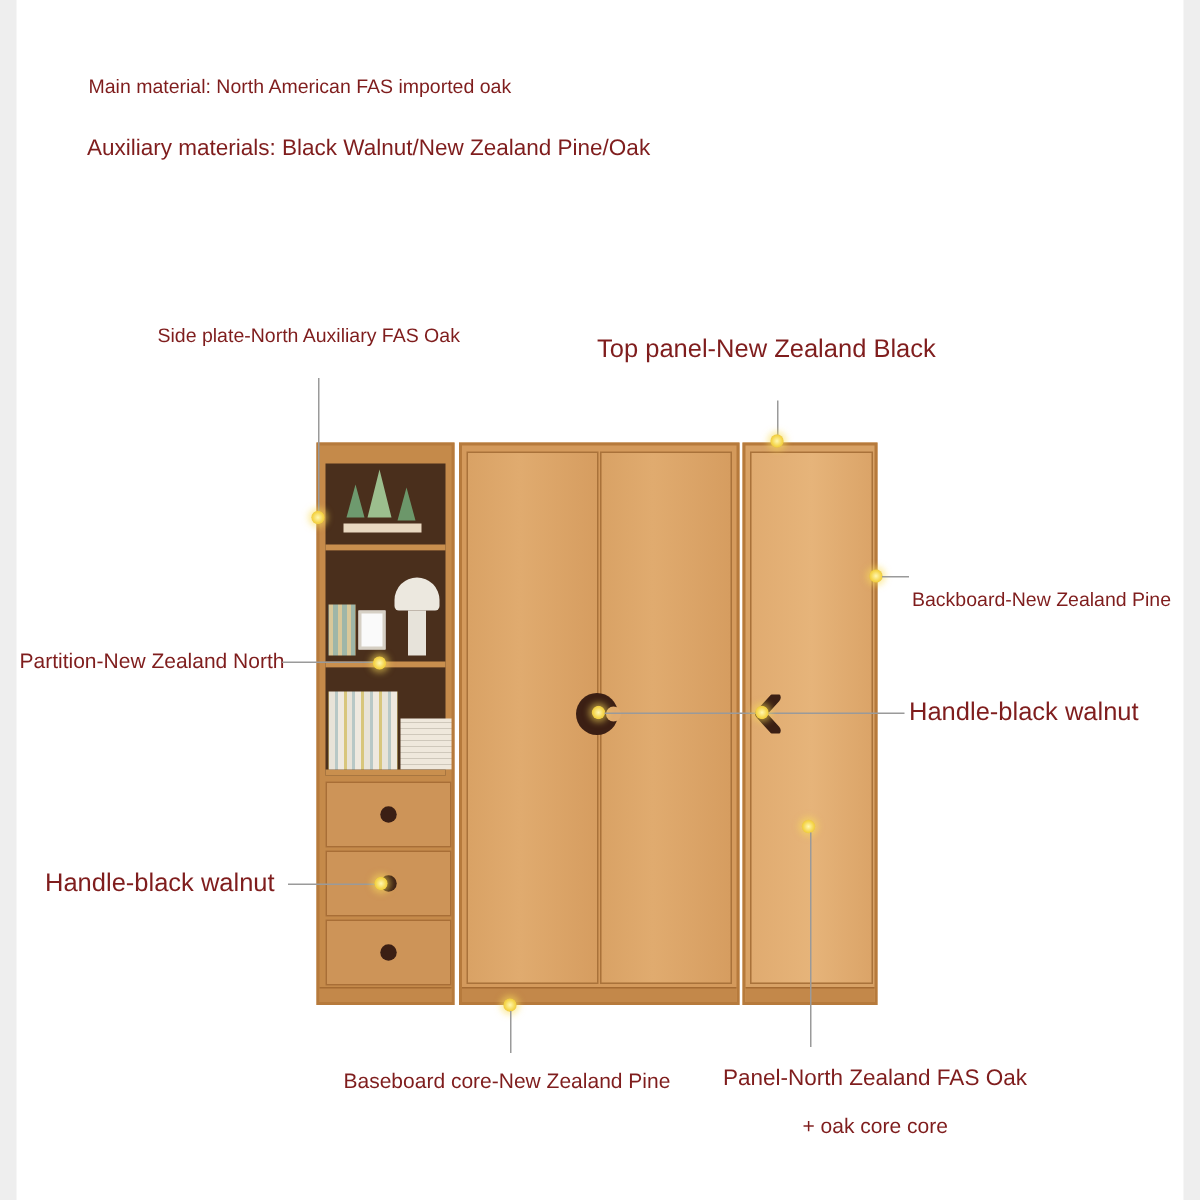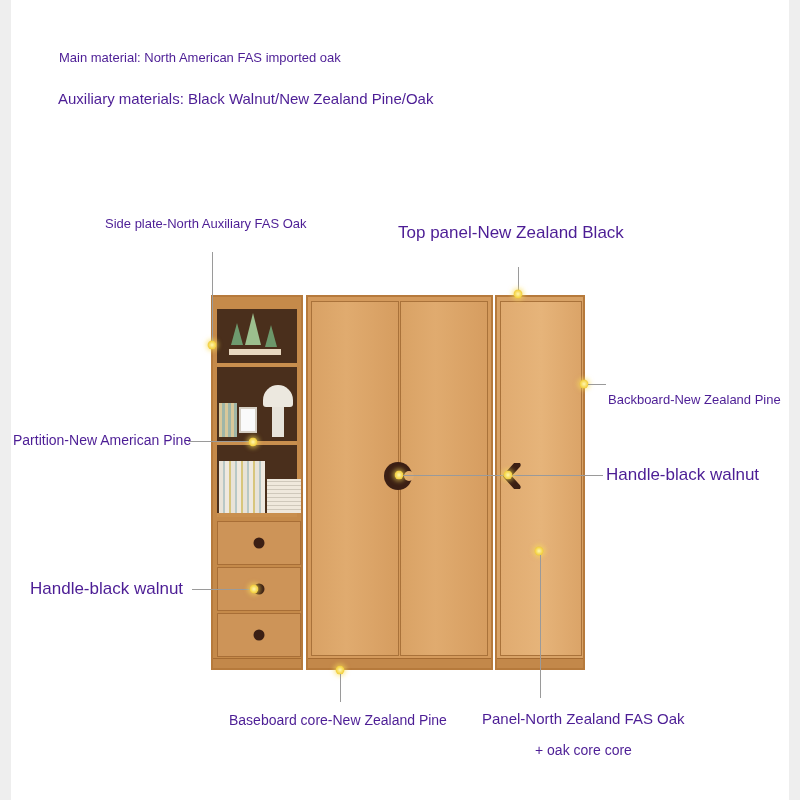--- a/index.html
+++ b/index.html
@@ -1,21 +1,21 @@
 <!DOCTYPE html>
 <html><head>
 <meta charset="utf-8">
 <style>
   * { box-sizing: border-box; margin: 0; padding: 0; }
   html, body { width: 800px; height: 800px; overflow: hidden; background: #ffffff; }
   body { position: relative; font-family: "Liberation Sans", sans-serif; color: #6b6b6b; }
   .side-strip { position: absolute; top: 0; width: 11px; height: 800px; background: #eeeeee; }
   .side-strip.left { left: 0; }
   .side-strip.right { right: 0; }
-  .txt { position: absolute; white-space: nowrap; color: #4c1d95; text-align: right; }
+  .txt { position: absolute; white-space: nowrap; color: #7f1d1d; text-align: right; }
   .line { position: absolute; background: #9a9a9a; }
   .dot { position: absolute; width: 9px; height: 9px; border-radius: 50%;
          background: radial-gradient(circle, #fff7b0 0%, #f5d54a 55%, #e0b830 100%);
          box-shadow: 0 0 4px 2px rgba(250,220,90,0.55); transform: translate(-50%,-50%); }
 
   
   .wardrobe { position: absolute; left: 211px; top: 295px; width: 374px; height: 375px; }
   .unit { position: absolute; top: 0; height: 375px; background: #c98f4e; border: 2px solid #b67a3c; }
   .unit.shelf { left: 0; width: 92px; background: #c58a4a; }
   .unit.double { left: 95px; width: 187px; background: #d49a5c; }
@@ -106,21 +106,21 @@
 <div class="dot" style="left:212px; top:345px;"></div>
 
 <div class="txt" style="left:398px; top:223px; font-size:17px;">Top panel-New Zealand Black</div>
 <div class="line" style="left:518px; top:267px; width:1px; height:26px;"></div>
 <div class="dot" style="left:518px; top:294px;"></div>
 
 <div class="dot" style="left:584px; top:384px;"></div>
 <div class="line" style="left:588px; top:384px; width:18px; height:1px;"></div>
 <div class="txt" style="left:608px; top:392px; font-size:13px;">Backboard-New Zealand Pine</div>
 
-<div class="txt" style="left:13px; top:432px; font-size:14px;">Partition-New American Pine</div>
+<div class="txt" style="left:13px; top:432px; font-size:14px;">Partition-New Zealand North</div>
 <div class="line" style="left:188px; top:441px; width:64px; height:1px;"></div>
 <div class="dot" style="left:253px; top:442px;"></div>
 
 <div class="dot" style="left:399px; top:475px;"></div>
 <div class="line" style="left:403px; top:475px; width:200px; height:1px;"></div>
 <div class="dot" style="left:508px; top:475px;"></div>
 <div class="txt" style="left:606px; top:465px; font-size:17px;">Handle-black walnut</div>
 
 <div class="txt" style="left:30px; top:579px; font-size:17px;">Handle-black walnut</div>
 <div class="line" style="left:192px; top:589px; width:60px; height:1px;"></div>

